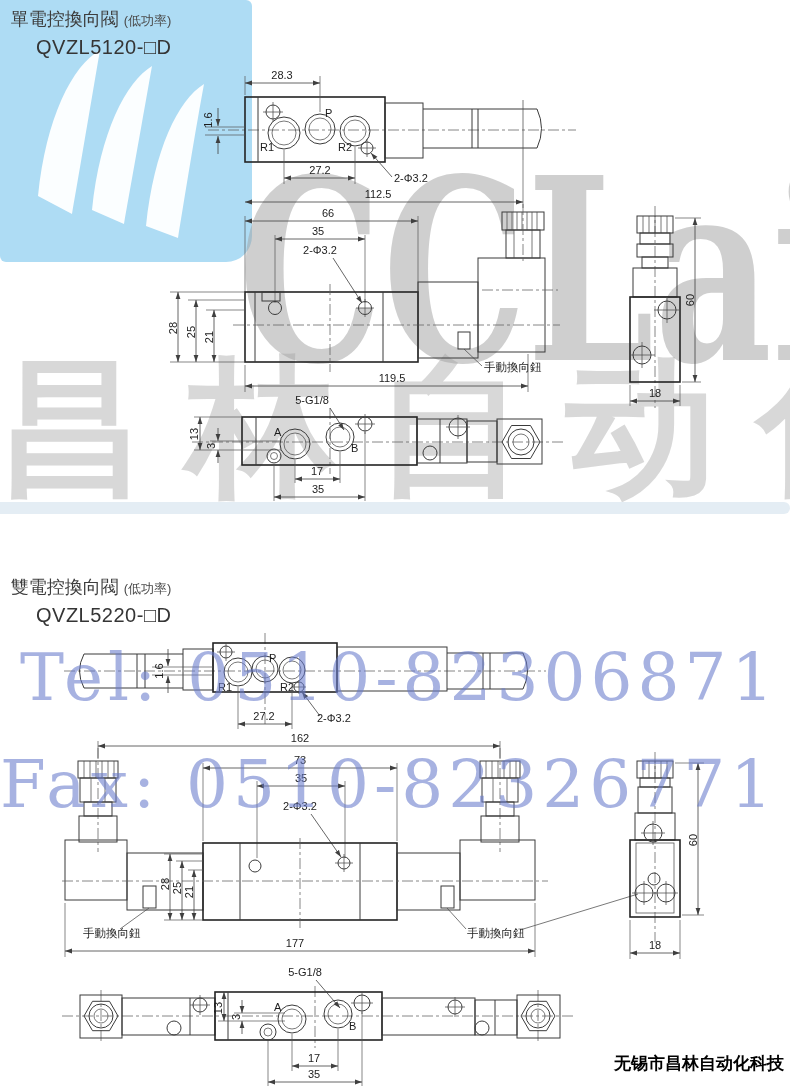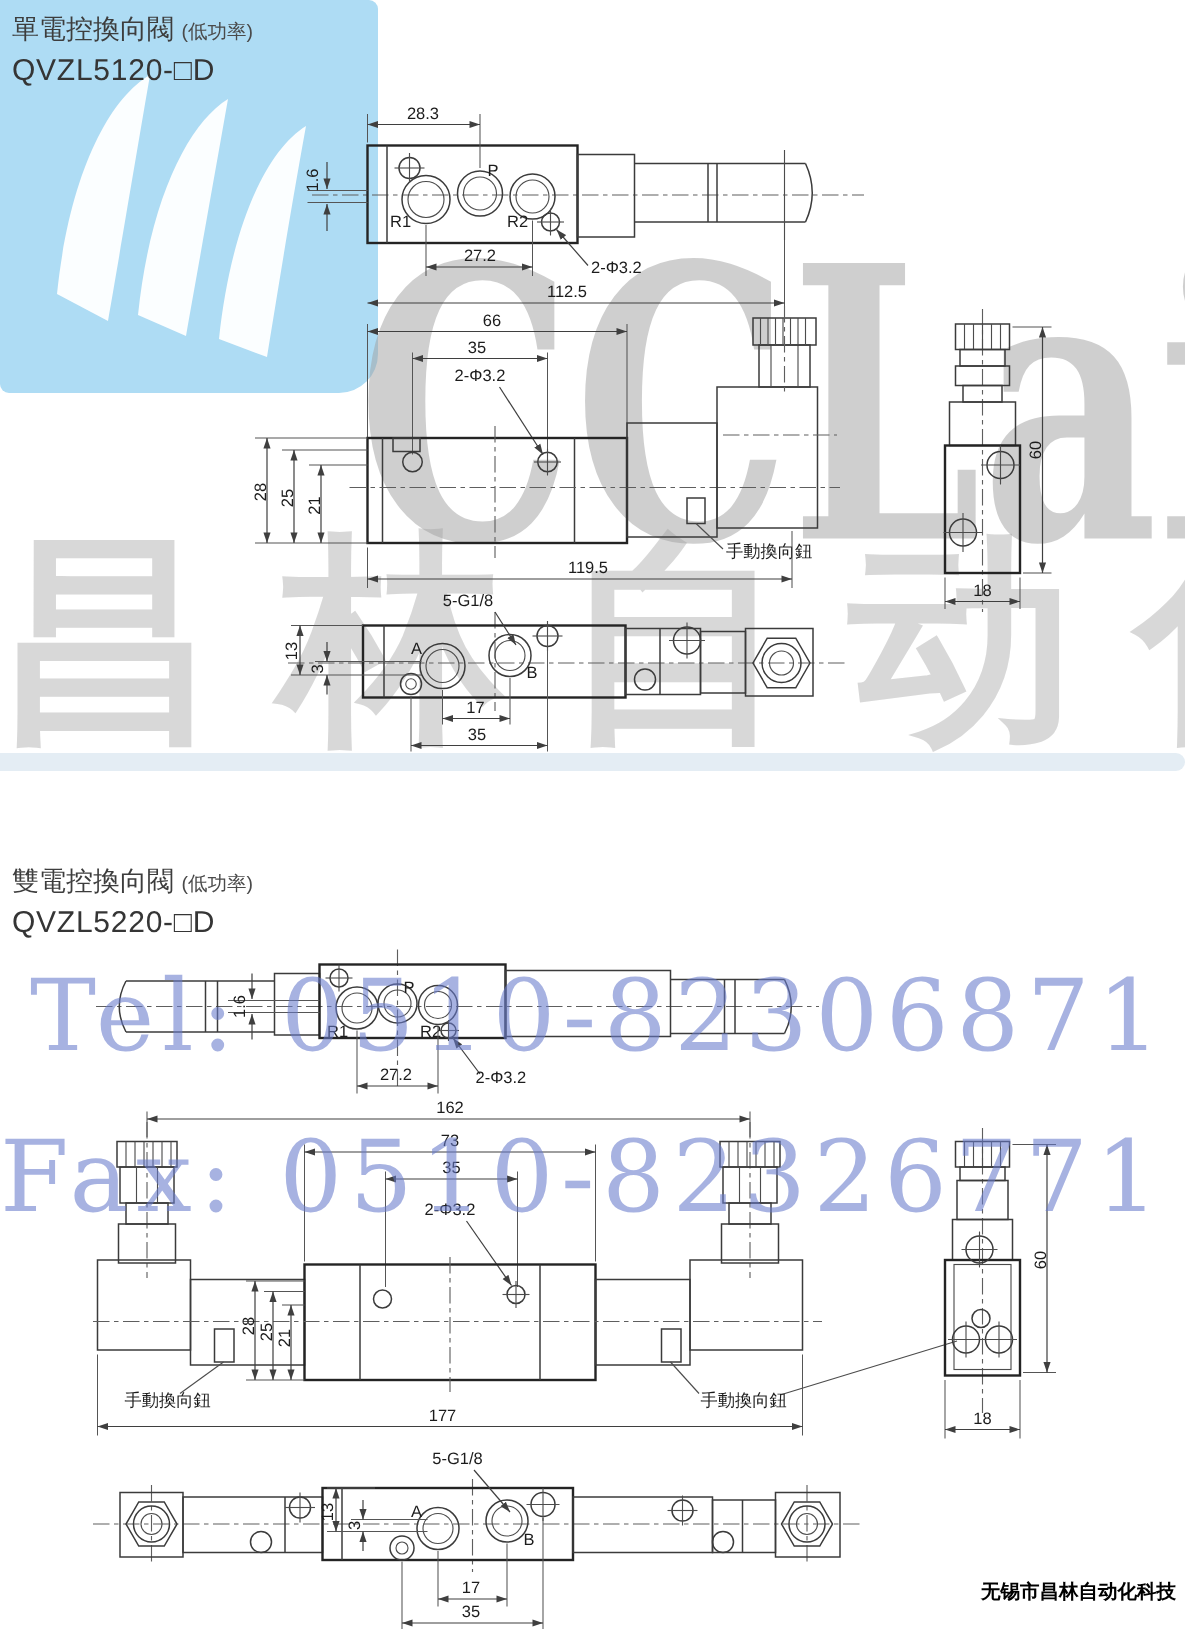--- a/index.html
+++ b/index.html
@@ -17,25 +17,25 @@
             white-space:nowrap;}
   #wm-band{left:0;top:502px;width:790px;height:12px;background:#dde8f1;opacity:.8;border-radius:0 6px 6px 0;}
   .wm-blue{left:0;font-family:"DejaVu Serif",serif;font-size:66px;line-height:1;
            letter-spacing:5px;color:rgba(104,122,203,.58);white-space:nowrap;z-index:6;}
   #wm-tel{top:645px;padding-left:20px;}
   #wm-fax{top:752px;}
 
   
   .sec-title{color:#3d3d3d;font-size:18px;text-align:right;}
   .sec-title .note{font-size:13px;color:#4a4a4a;}
-  .sec-model{color:#353535;font-size:20px;letter-spacing:.5px;}
+  .sec-model{color:#353535;font-size:20px;letter-spacing:.5px;margin-left:28px;}
   #hdr1{left:8px;top:7px;z-index:7;}
   #hdr2{left:8px;top:575px;z-index:7;}
   .sec-model{margin-top:5px;}
-  #footer{right:6px;top:1052px;font-size:13px;font-weight:bold;color:#000;z-index:7;}
+  #footer{right:6px;top:1052px;font-size:17px;font-weight:bold;color:#000;z-index:7;}
 
   
   svg.drw{position:absolute;left:0;z-index:4;}
   .ln{stroke:#3b3b3b;stroke-width:1;fill:none}
   .lnb{stroke:#242424;stroke-width:1.6;fill:none}
   .thin{stroke:#4c4c4c;stroke-width:.75;fill:none}
   .cl{stroke:#5e5e5e;stroke-width:.75;fill:none;stroke-dasharray:11 3 3 3}
   .dim{stroke:#3f3f3f;stroke-width:.8;fill:none}
   .ext{stroke:#555;stroke-width:.7;fill:none}
   text{font-family:"Liberation Sans",sans-serif;fill:#1c1c1c;}

